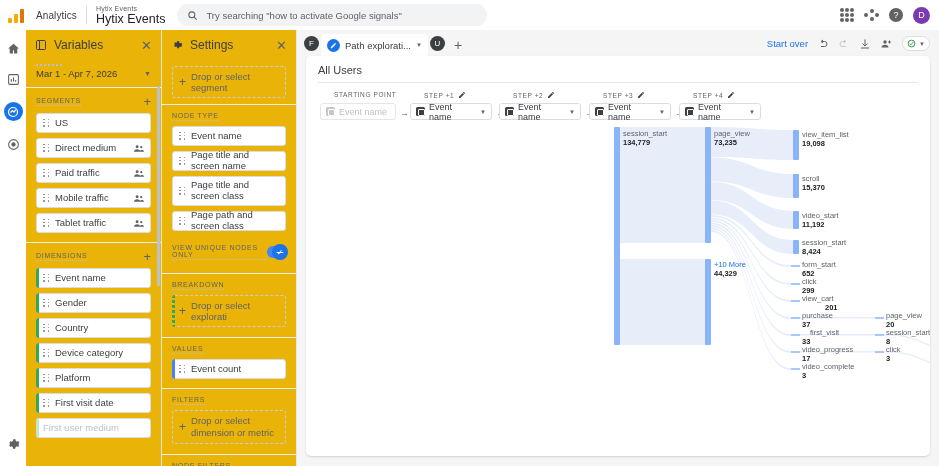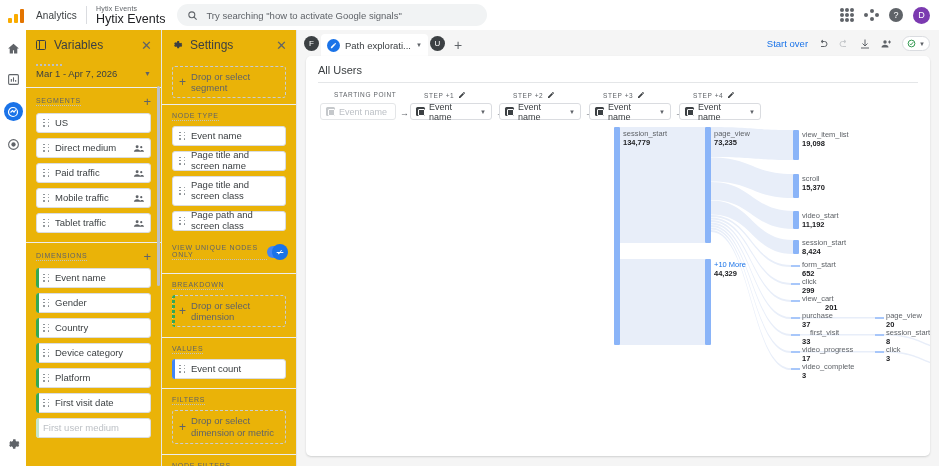--- a/index.html
+++ b/index.html
@@ -496,21 +496,21 @@
           </span>
       </div>
     </div>
 
     <div class="group">
       <div class="sect-row">
           <span class="sect-label">BREAKDOWN</span>
         </div>
       <div class="dashbox dim">
         <span class="pp">+</span>
-        <span>Drop or select dimension</span>
+        <span>Drop or select explorati</span>
       </div>
     </div>
 
     <div class="group">
       <div class="sect-row">
           <span class="sect-label">VALUES</span>
         </div>
       <div id="values-list">
           <div class="chip met">
             <span class="grip">

